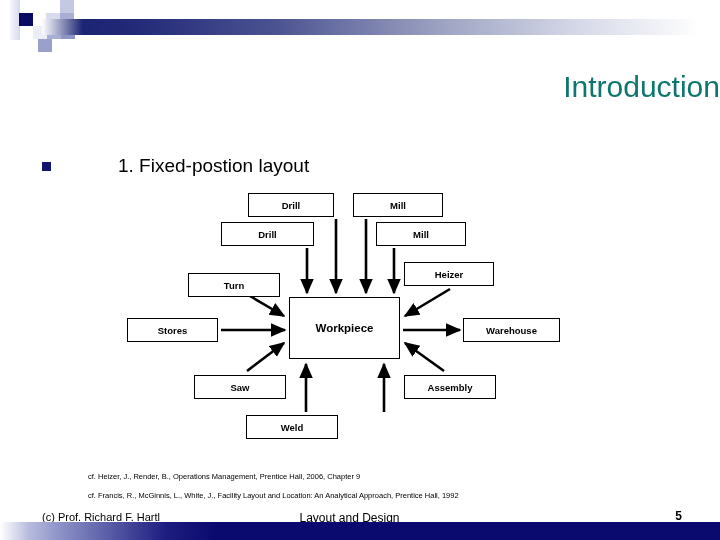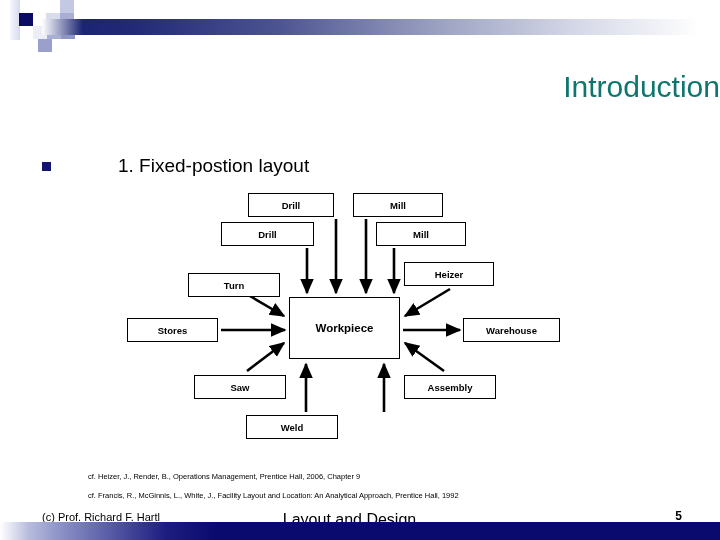--- a/index.html
+++ b/index.html
@@ -114,21 +114,21 @@
     position: absolute;
     left: 42px; top: 511px;
     font-size: 11px;
     color: #000000;
   }
   #footer-center {
     position: absolute;
     left: 0; top: 511px;
     width: 699px;
     text-align: center;
-    font-size: 16px;
+    font-size: 12px;
     color: #000000;
   }
   #footer-page {
     position: absolute;
     right: 38px; top: 509px;
     font-size: 12px;
     font-weight: bold;
     color: #000000;
   }
   #bottom-bar {

